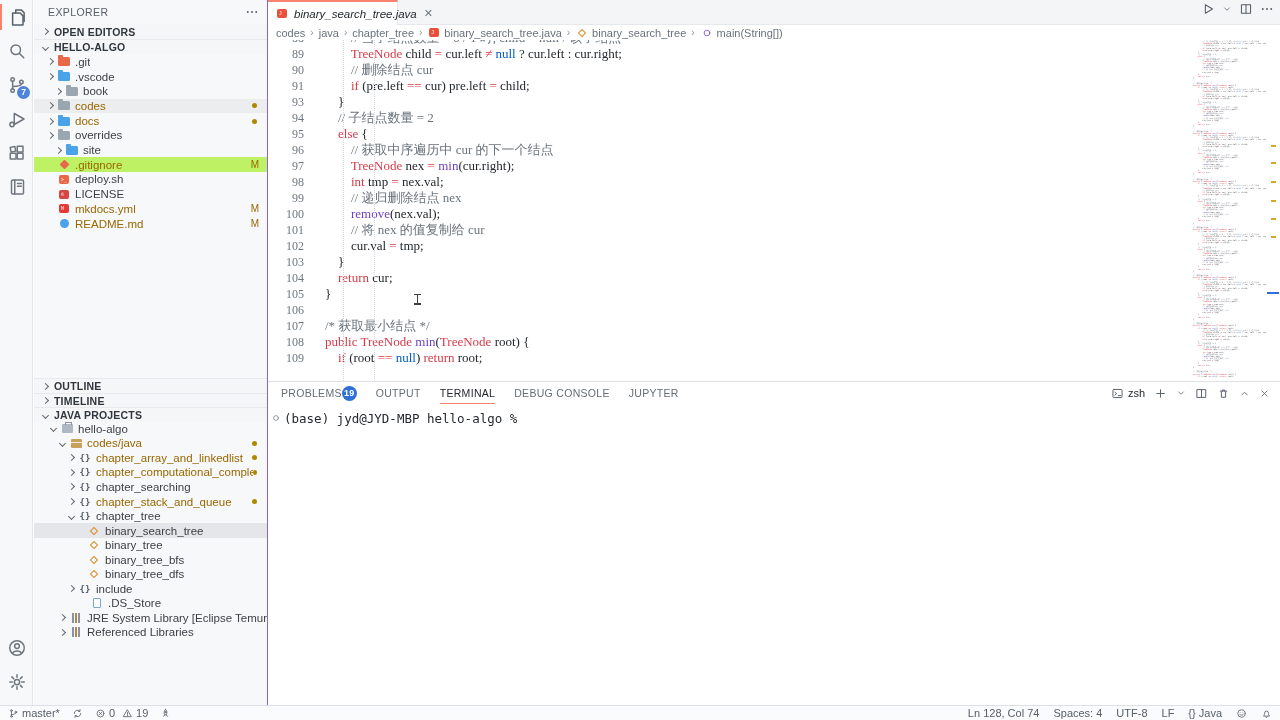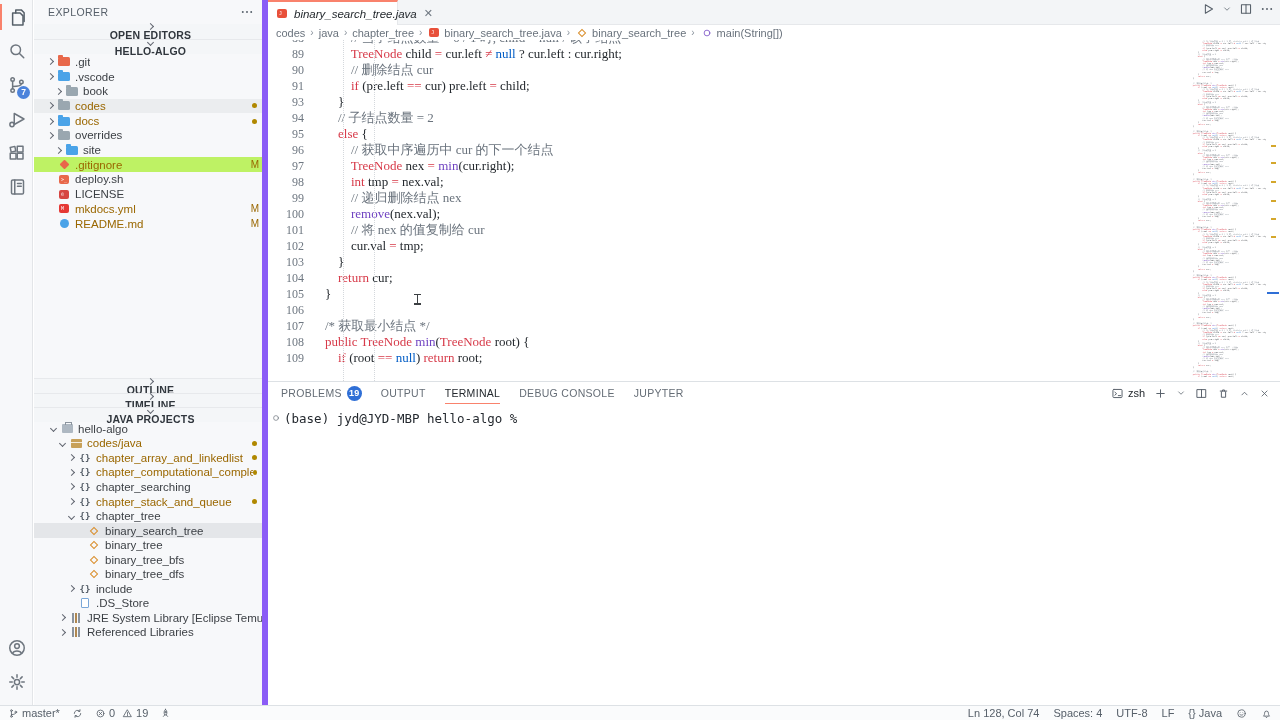--- a/index.html
+++ b/index.html
@@ -10,24 +10,24 @@
   
   #activitybar { position:absolute; left:0; top:0; width:33px; height:705px; background:#f7f8fa; border-right:1px solid #e3e5e8; z-index:5; }
   .act-item { position:relative; width:33px; height:34px; display:flex; align-items:center; justify-content:center; opacity:.85; }
   .act-item.active { opacity:1; }
   .act-item.active::before { content:""; position:absolute; left:0; top:4px; bottom:4px; width:2px; background:#f9826c; }
   .act-badge { position:absolute; right:3px; bottom:3px; min-width:13px; height:13px; border-radius:7px; background:#2f6fd6; color:#fff;
                font-size:8.5px; line-height:13px; text-align:center; font-weight:bold; }
   .act-bottom { position:absolute; bottom:6px; left:0; width:33px; }
 
   
-  #sidebar { position:absolute; left:34px; top:0; width:234px; height:705px; background:#f7f8fa; border-right:6px solid #8b5cf6; overflow:hidden; }
+  #sidebar { position:absolute; left:34px; top:0; width:234px; height:705px; background:#f7f8fa; border-right:1px solid #8b5cf6; overflow:hidden; }
   #sidebar-title { height:24px; display:flex; align-items:center; padding:0 8px 0 14px; font-size:10.5px; letter-spacing:.4px; color:#57606a; }
   #sidebar-title .spacer { flex:1; }
-  .sec-header { height:15px; display:flex; align-items:center; font-size:10.5px; font-weight:bold; color:#30363d; padding-left:3px; border-top:1px solid #e7e9ec; background:#f4f6f8;flex-direction:column; }
+  .sec-header { height:15px; display:flex; align-items:center; font-size:10.5px; font-weight:bold; color:#30363d; padding-left:3px; border-top:1px solid #e7e9ec; background:#f4f6f8; }
   .sec-header .lbl { margin-left:2px; letter-spacing:.2px; }
   .xrow, .jrow { position:absolute; left:0; width:234px; height:14.7px; display:flex; align-items:center; font-size:11.5px; color:#3b3f44; }
   .jrow { height:14.55px; }
   .xrow.selected { background:#bef264; }
   .xrow.hover { background:#ebedef; }
   .jrow.selected { background:#e4e6e9; }
   .row-label { margin-left:4px; white-space:nowrap; overflow:hidden; }
   .row-label.gold { color:#9a6700; }
   .row-badge { margin-left:auto; margin-right:9px; font-size:10px; color:#9a6700; }
   .dotbadge { width:5px; height:5px; border-radius:50%; background:#b08800; margin-left:auto; margin-right:11px; }
@@ -85,21 +85,21 @@
   
   #minimap { position:absolute; right:14px; top:40px; width:78px; height:341px; overflow:hidden; opacity:.85; }
   .mmline { height:2.2px; line-height:2.2px; font-size:2px; white-space:pre; font-family:"DejaVu Sans Mono",monospace; }
   #overview { position:absolute; right:0; top:40px; width:14px; height:341px; }
   .ov-cursor { position:absolute; right:1px; width:12px; height:2px; background:#2f6fd6; }
   .ov-warn { position:absolute; right:4px; width:5px; height:2px; background:#d4a72c; }
 
   
   #panel { position:absolute; left:0; top:381px; right:0; height:324px; background:#fff; border-top:1px solid #dde1e5; }
   #panel-tabs { position:absolute; left:13px; top:0; height:22px; display:flex; align-items:center; gap:19px; }
-  .ptab { font-size:10.5px; letter-spacing:.3px; color:#656d76; display:flex; align-items:center; gap:5px; height:22px; }
+  .ptab { font-size:10.5px; letter-spacing:.3px; color:#656d76; display:flex; align-items:center; height:22px; }
   .ptab.active { color:#24292e; border-bottom:1.5px solid #f9826c; }
   .ptab-badge { min-width:15px; height:15px; border-radius:8px; background:#2f6fd6; color:#fff; font-size:9px; line-height:15px; text-align:center; font-weight:bold; }
   #panel-actions { position:absolute; right:10px; top:0; height:22px; display:flex; align-items:center; gap:9px; color:#57606a; }
   #zsh-chip { display:flex; align-items:center; gap:4px; font-size:11px; color:#24292e; }
   #terminal-body { position:absolute; left:0; top:26px; right:0; bottom:0; }
   #term-decoration { position:absolute; left:4px; top:6px; }
   #terminal-line { position:absolute; left:16px; top:3px; font-family:"DejaVu Sans Mono",monospace; font-size:12.5px; color:#24292f; }
 
   
   #statusbar { position:absolute; left:0; bottom:0; width:1280px; height:15px; background:#fafbfc; border-top:1px solid #dde1e5;
@@ -402,21 +402,21 @@
           </span>
           <span class="row-label">binary_tree_dfs</span>
         </div>
         <div class="jrow" style="top: 581.55px; padding-left: 29px;">
           <span class="chev right"></span>
           <span class="fi">
             <span class="fi-braces">{}</span>
           </span>
           <span class="row-label">include</span>
         </div>
-        <div class="jrow" style="top: 596.1px; padding-left: 29px;">
+        <div class="jrow" style="top: 596.1px; padding-left: 41px;">
           <span class="chev-spacer"></span>
           <span class="fi">
             <span class="fi-filedoc"></span>
           </span>
           <span class="row-label">.DS_Store</span>
         </div>
         <div class="jrow" style="top: 610.65px; padding-left: 20px;">
           <span class="chev right"></span>
           <span class="fi">
             <span class="fi-lib">

